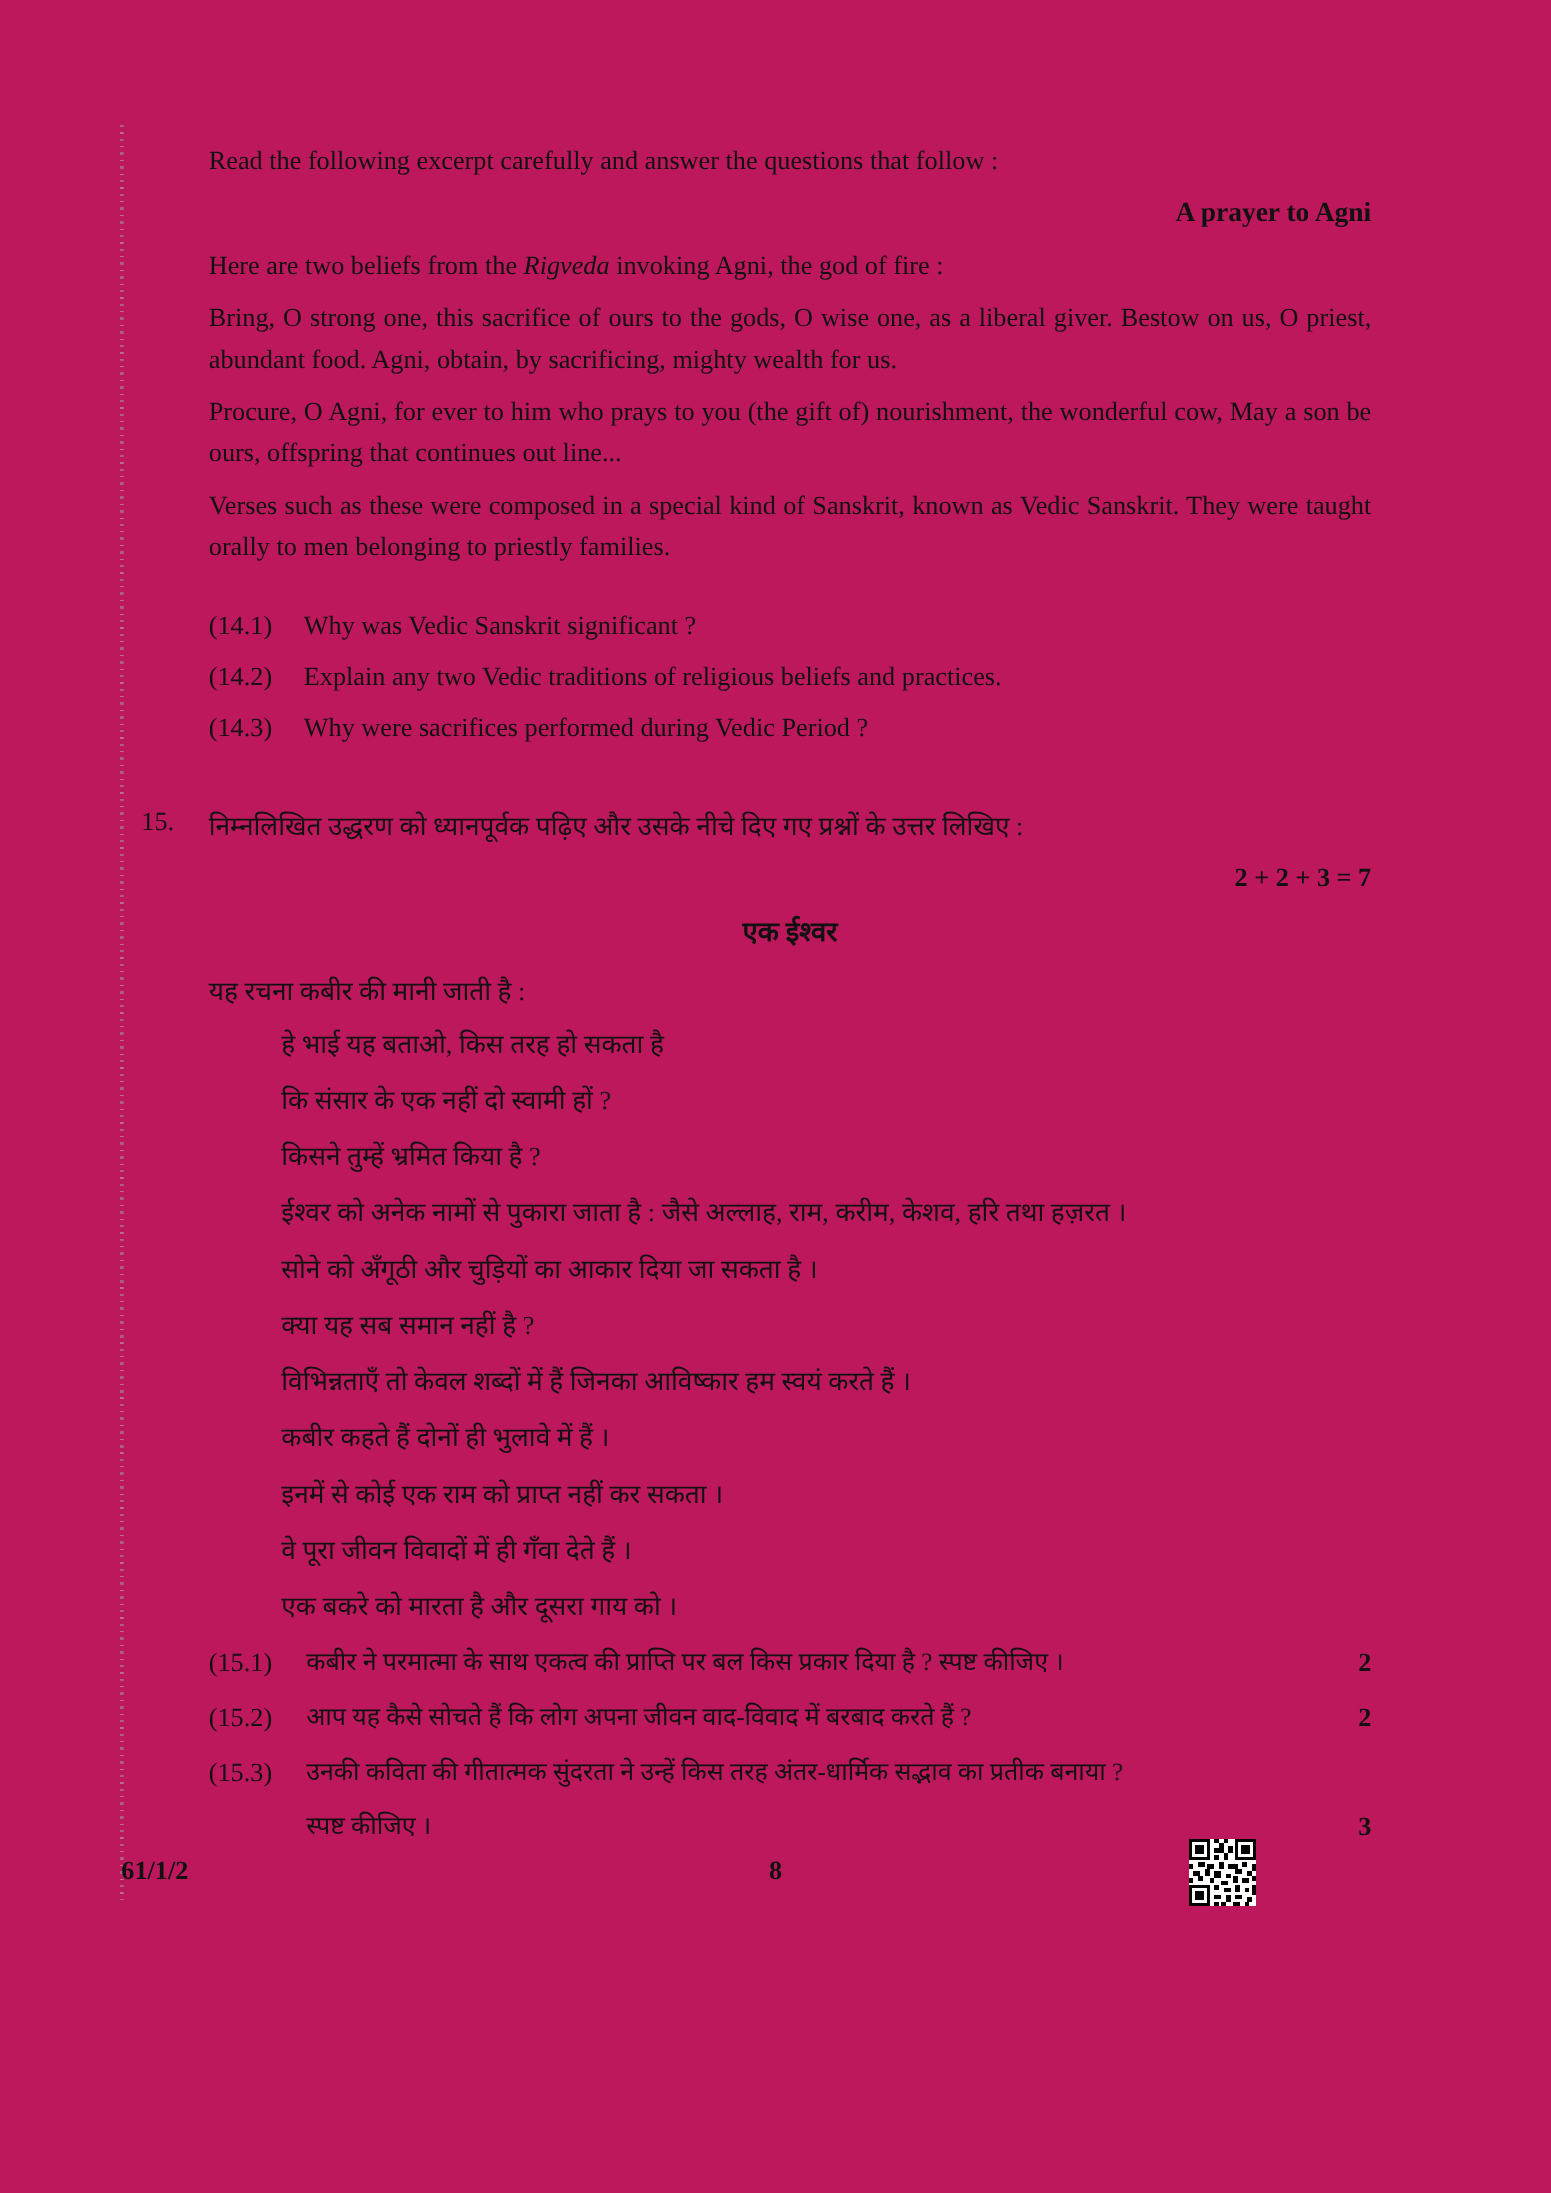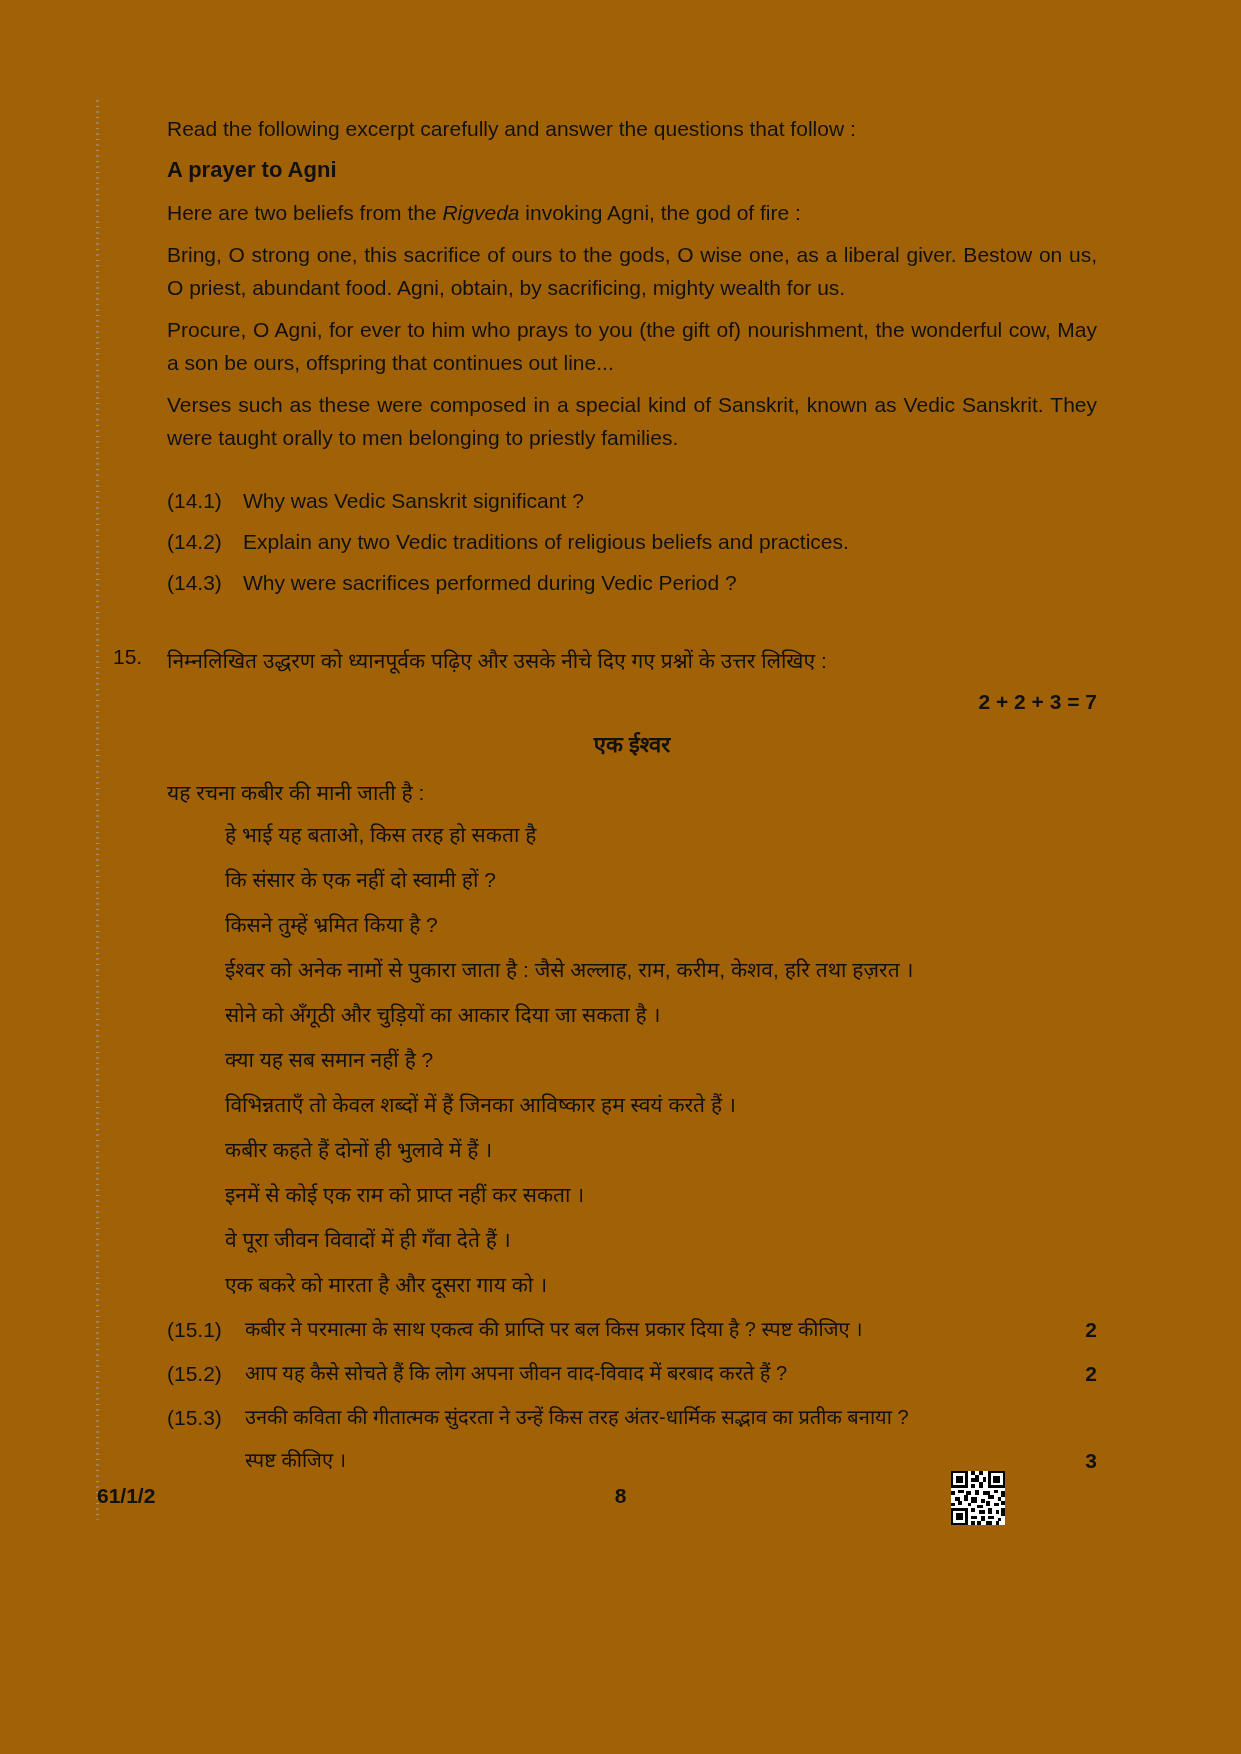--- a/index.html
+++ b/index.html
@@ -1,23 +1,23 @@
 <!DOCTYPE html>
 <html><head>
 <meta charset="utf-8">
 <style>
   html, body { margin: 0; padding: 0; background: #e8e8e8; }
   .page {
     position: relative;
     width: 1241px;
     height: 1754px;
     margin: 0 auto;
-    background: #a16207;
+    background: #be185d;
     color: #111;
-    font-family: Liberation Sans, sans-serif;
+    font-family: Liberation Serif, serif;
     overflow: hidden;
   }
   .content {
     position: absolute;
     left: 167px;
     top: 112px;
     width: 930px;
   }
   .microtext-strip {
     position: absolute;
@@ -30,21 +30,21 @@
   }
   .para {
     font-size: 21px;
     line-height: 33px;
     text-align: justify;
     margin: 0 0 9px 0;
   }
   .passage-title {
     font-size: 22px;
     font-weight: bold;
-    text-align: left;
+    text-align: right;
     margin: 12px 0 13px 0;
   }
   .subq14 { margin-top: 30px; }
   .subq14-row {
     display: flex;
     font-size: 21px;
     line-height: 33px;
     margin-bottom: 8px;
   }
   .subq-num { flex: 0 0 76px; }

